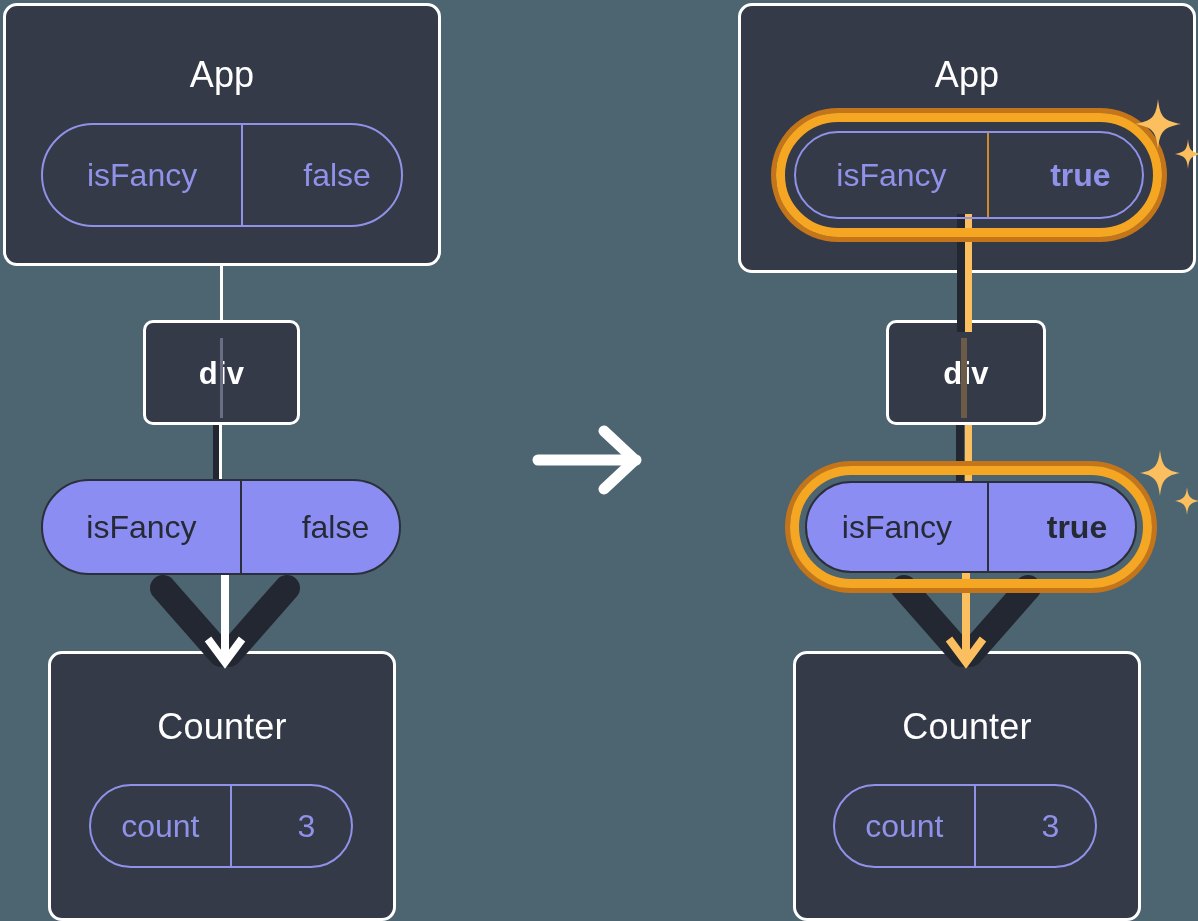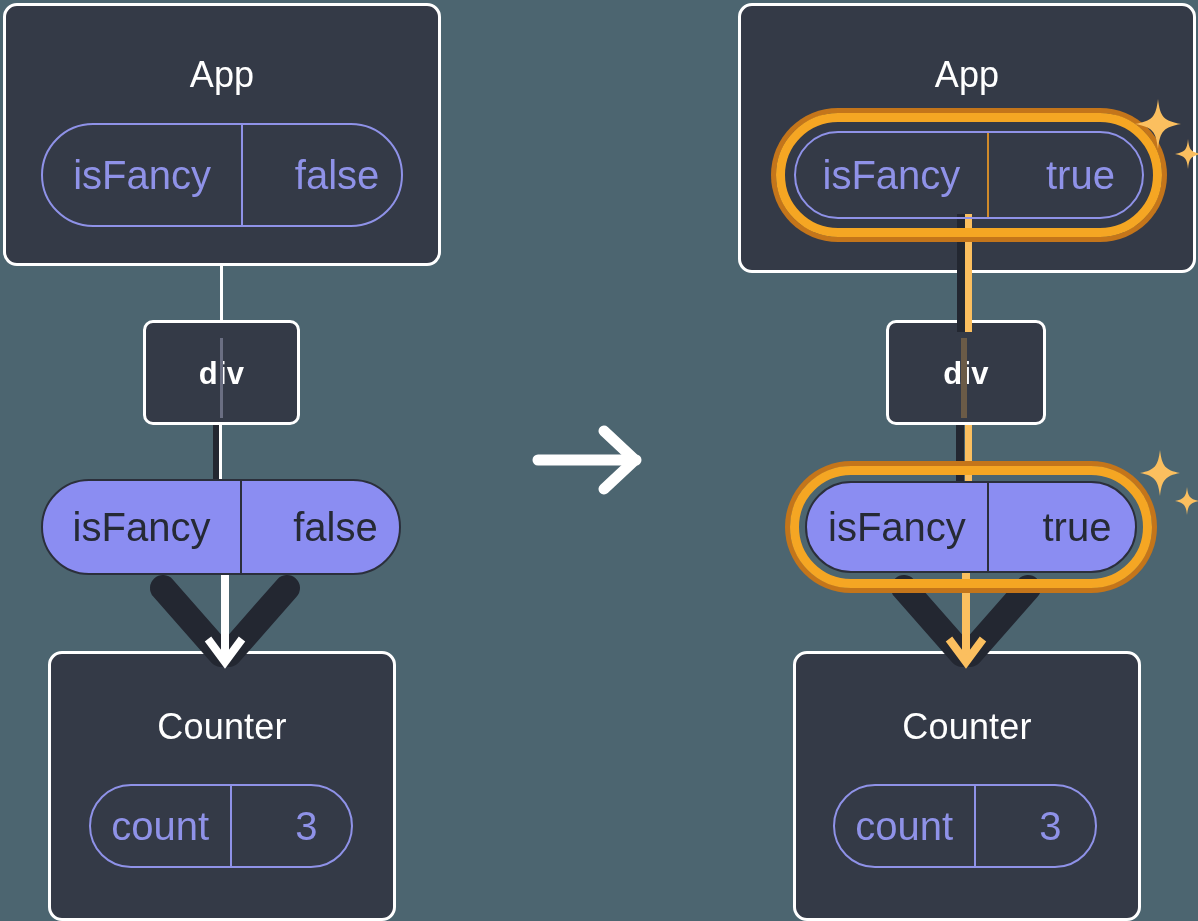--- a/index.html
+++ b/index.html
@@ -95,27 +95,27 @@
   }
   .pill-filled .pill-divider {
     background: #2b2f3b;
     width: 2px;
   }
   .pill-key, .pill-val {
     flex: 1 1 auto;
     display: flex;
     align-items: center;
     justify-content: center;
-    font-size: 40px;
+    font-size: 32px;
     white-space: nowrap;
     line-height: 1;
   }
   .pill-key { flex: 1.55 1 0; }
   .pill-val { flex: 1 1 0; margin-left: 30px; }
-  .pill-val.bold { font-weight: 400; }
+  .pill-val.bold { font-weight: 700; }
   .pill-divider { flex: 0 0 auto; align-self: stretch; }
 
   
   .pill-highlight {
     position: absolute;
     border-radius: 999px;
     border: 9px solid #f5a623;
     box-sizing: border-box;
     z-index: 7;
     box-shadow: 0 0 0 5px #c4751a;

